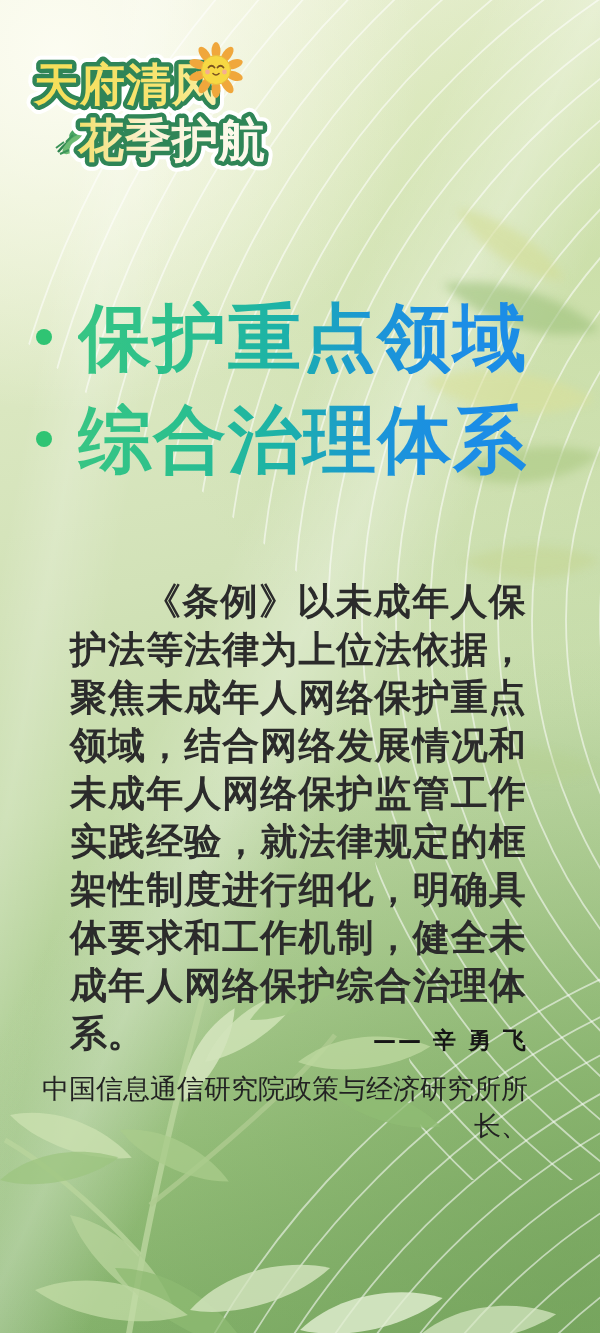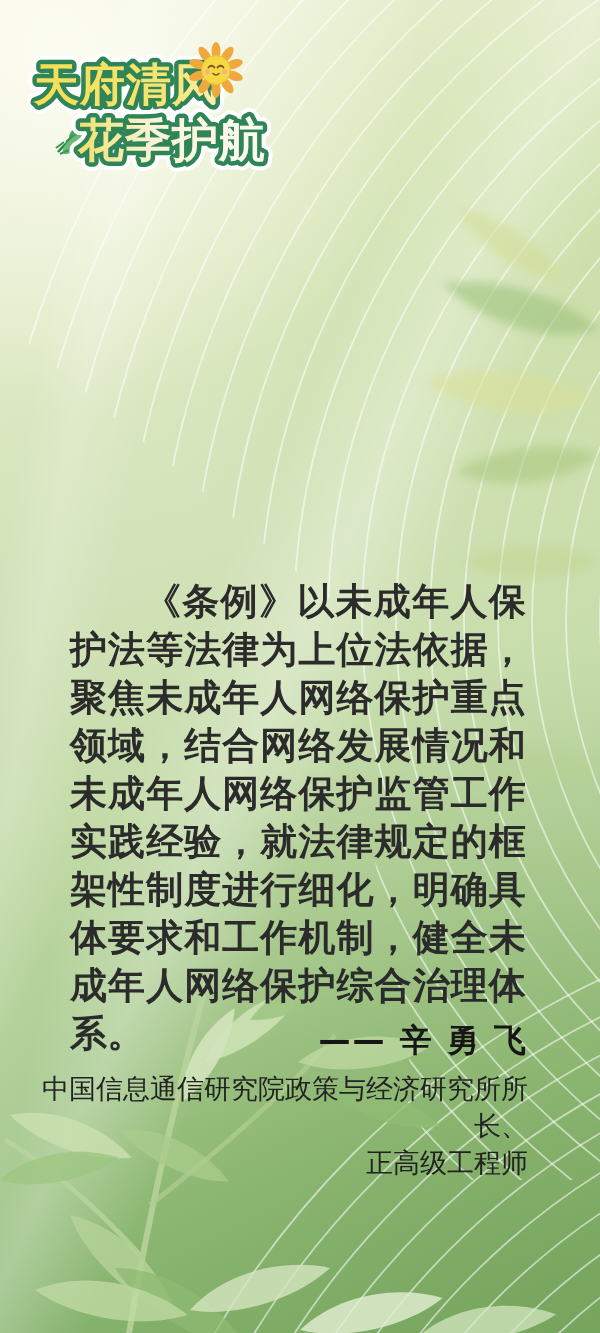--- a/index.html
+++ b/index.html
@@ -49,21 +49,21 @@
     text-shadow:none;white-space:nowrap;
   }
   
   .quote{
     position:absolute;left:70px;top:578px;width:456px;margin:0;
     font-size:37px;line-height:48px;font-weight:600;color:#2b2b2b;
     text-align:justify;text-indent:2em;letter-spacing:.2px;
   }
   
   .attribution{position:absolute;right:72px;top:1020px;width:520px;text-align:right;}
-  .attr-name{font-size:32px;line-height:40px;font-weight:700;color:#161616;letter-spacing:2px;margin-bottom:10px;}
+  .attr-name{font-size:23px;line-height:40px;font-weight:700;color:#161616;letter-spacing:2px;margin-bottom:10px;}
   .attr-title{font-size:27px;line-height:37px;font-weight:500;color:#222222;}
 </style>
 </head>
 <body>
 
 <div class="poster">
 
   <div class="sheen"></div>
 
   <svg class="deco" width="600" height="1333" viewBox="0 0 600 1333">
@@ -188,22 +188,31 @@
         <ellipse cx="30" cy="4" rx="20" ry="8" transform="rotate(-22 30 4)" fill="#49a563"></ellipse>
         <ellipse cx="16" cy="18" rx="14" ry="6" transform="rotate(-40 16 18)" fill="#6cbb74"></ellipse>
         <path d="M-2 22 l8 -6 M2 28 l9 -4 M8 16 l7 -7" stroke="#3b9459" stroke-width="2" fill="none"></path>
       </g>
 
       <text class="l2 logo-rim" x="58" y="122">花季护航</text>
       <text class="l2 logo-main" x="58" y="122" fill="url(#l2fill)">花季护航</text>
     </svg>
   </div>
 
+  <div class="headline">
+    <div class="headline-row">
+      <span class="bullet"></span>
+      <span class="headline-text">保护重点领域</span>
+    </div>
+    <div class="headline-row">
+      <span class="bullet"></span>
+      <span class="headline-text">综合治理体系</span>
+    </div>
+  </div>
 
   <p class="quote">《条例》以未成年人保护法等法律为上位法依据，聚焦未成年人网络保护重点领域，结合网络发展情况和未成年人网络保护监管工作实践经验，就法律规定的框架性制度进行细化，明确具体要求和工作机制，健全未成年人网络保护综合治理体系。</p>
 
   <div class="attribution">
     <div class="attr-name">—— 辛 勇 飞</div>
     <div class="attr-title">中国信息通信研究院政策与经济研究所所长、</div>
-    <div class="attr-title">正高级工程师</div>
   </div>
 
 </div>
 
 </body></html>

